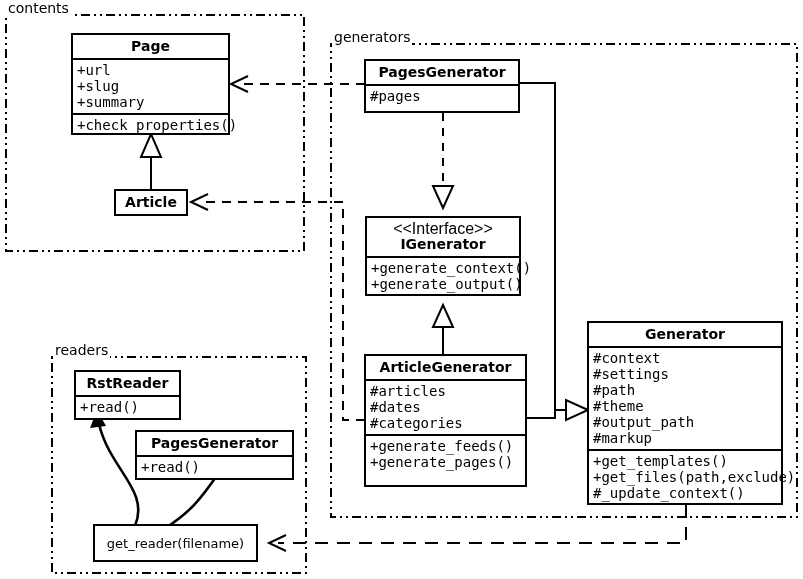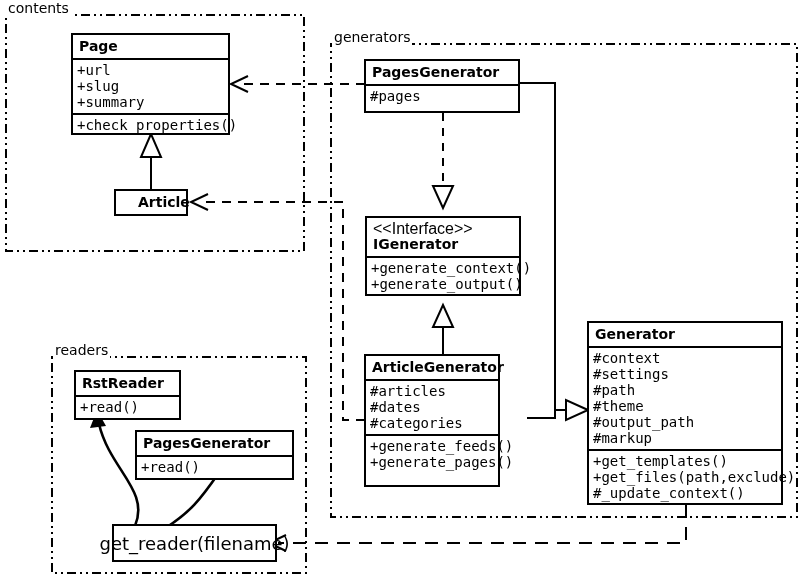--- a/index.html
+++ b/index.html
@@ -18,38 +18,38 @@
     background:#fff;padding:0 2px;white-space:nowrap;
   }
 
   
   .uml{
     position:absolute;box-sizing:border-box;
     border:2px solid #000;background:#fff;
   }
   .uml .hdr{
     box-sizing:border-box;
-    text-align:left;font-weight:bold;font-size:14px;
+    text-align:center;font-weight:bold;font-size:14px;
     padding:3px 6px 4px 6px;line-height:16px;color:#000;
   }
   .uml .hdr .stereo{
     display:block;font-weight:normal;font-size:16px;
     font-family:Liberation Sans, sans-serif;line-height:15px;
   }
   .uml .sect{
     box-sizing:border-box;border-top:2px solid #000;
     padding:2px 3px 3px 4px;
     font-family:"DejaVu Sans Mono", monospace;
     font-size:14px;line-height:16px;color:#000;
   }
   .uml .sect div{white-space:nowrap;}
   .plain{
     position:absolute;box-sizing:border-box;border:2px solid #000;background:#fff;
     display:flex;align-items:center;justify-content:center;
-    font-size:18px;color:#000;font-family:"DejaVu Sans", sans-serif;margin-left:19px;
+    font-size:13px;color:#000;font-family:"DejaVu Sans", sans-serif;
   }
 
   
   #edges{position:absolute;left:0;top:0;width:803px;height:579px;pointer-events:none;}
 </style>
 </head>
 <body>
 
 <div id="canvas">
 
@@ -127,42 +127,42 @@
       <div>+url</div>
       <div>+slug</div>
       <div>+summary</div>
     </div>
     <div class="sect">
       <div>+check_properties()</div>
     </div>
   </div>
 
   <div class="uml" style="left:114px;top:189px;width:74px;height:27px;">
-    <div class="hdr" style="padding:3px 22px;">Article</div>
+    <div class="hdr" style="padding:3px 9px;">Article</div>
   </div>
 
   <div class="uml" style="left:364px;top:59px;width:156px;height:54px;">
     <div class="hdr">PagesGenerator</div>
     <div class="sect">
       <div>#pages</div>
     </div>
   </div>
 
   <div class="uml" style="left:365px;top:216px;width:156px;height:80px;">
     <div class="hdr">
       <span class="stereo">&lt;&lt;Interface&gt;&gt;</span>
       <span>IGenerator</span>
     </div>
     <div class="sect">
       <div>+generate_context()</div>
       <div>+generate_output()</div>
     </div>
   </div>
 
-  <div class="uml" style="left:364px;top:354px;width:136px;height:133px;">
+  <div class="uml" style="left:364px;top:354px;width:163px;height:133px;">
     <div class="hdr">ArticleGenerator</div>
     <div class="sect">
       <div>#articles</div>
       <div>#dates</div>
       <div>#categories</div>
     </div>
     <div class="sect">
       <div>+generate_feeds()</div>
       <div>+generate_pages()</div>
     </div>

